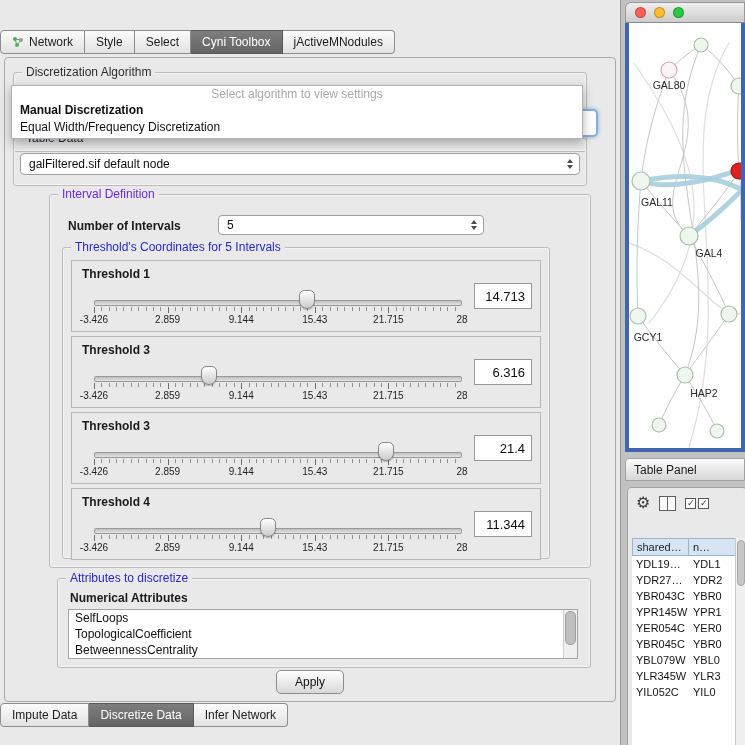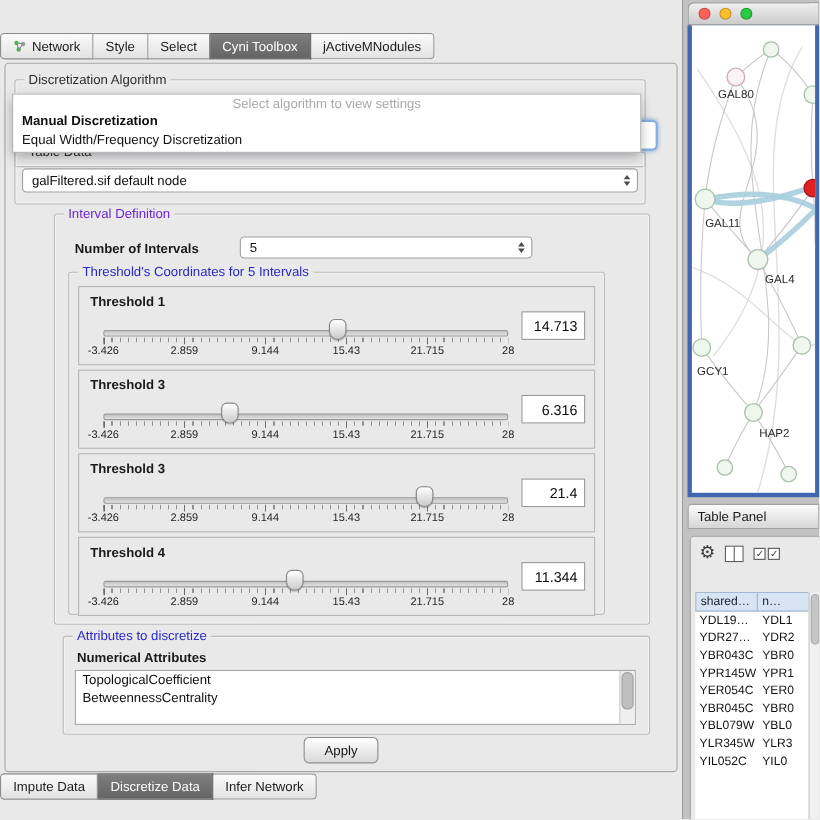--- a/index.html
+++ b/index.html
@@ -264,20 +264,21 @@
               </div>
             </div>
         </div>
       </div>
 
       <div class="group attr-group">
         <span class="group-title blue">Attributes to discretize</span>
         <div class="attr-label">Numerical Attributes</div>
         <div class="attr-list">
           <div id="attr-items">
+              <div class="attr-item">SelfLoops</div>
               <div class="attr-item">TopologicalCoefficient</div>
               <div class="attr-item">BetweennessCentrality</div>
             </div>
           <div class="attr-scroll">
             <div class="attr-thumb"></div>
           </div>
         </div>
       </div>
 
       <div class="apply-btn">Apply</div>

